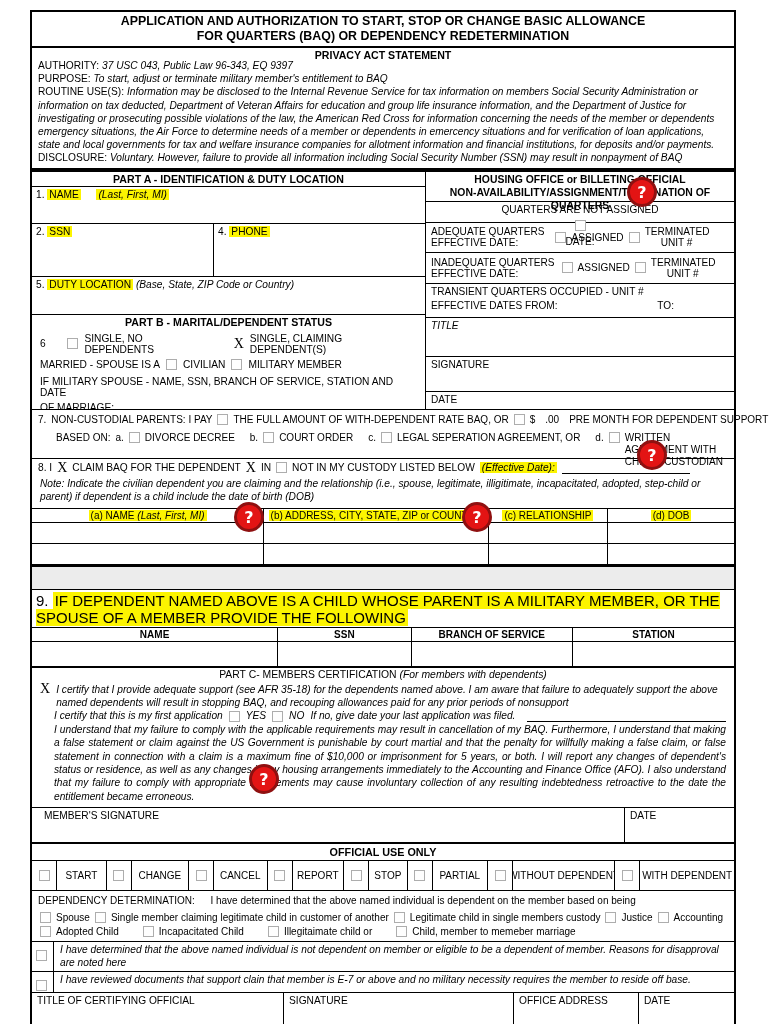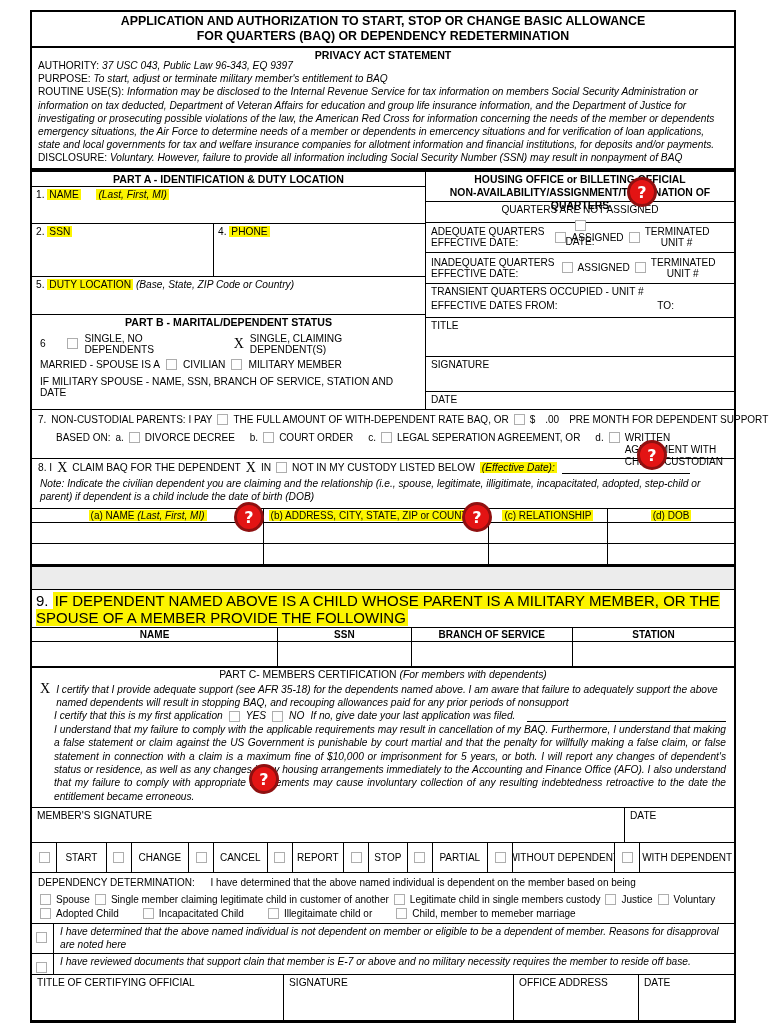--- a/index.html
+++ b/index.html
@@ -66,21 +66,21 @@
   
   .pc-head{border-top:1px solid #000;text-align:center;font-size:10.4px;padding:1px 0;}
   .pc-body{padding:2px 8px 4px 8px;font-size:10.2px;line-height:13.4px;}
   .pc-p1{display:flex;gap:6px;font-style:italic;}
   .pc-ind{padding-left:14px;}
   .yn{display:flex;align-items:center;gap:6px;font-style:italic;}
   .yn .tail-line{flex:1;border-bottom:1px solid #000;height:10px;margin-left:6px;}
   .pc-p2{font-style:italic;text-align:justify;padding-left:14px;}
   
   .sig-row{border-top:1px solid #000;display:flex;height:34px;}
-  .sig-row .sc1{flex:1;padding:2px 5px;font-size:10.2px;}
+  .sig-row .sc1{flex:1;padding:2px 12px;font-size:10.2px;}
   .sig-row .sc2{width:110px;border-left:1px solid #000;padding:2px 5px;font-size:10.2px;box-sizing:border-box;}
   
   .off-head{border-top:2px solid #000;text-align:center;font-weight:bold;font-size:10.8px;padding:2px 0;}
   .off-row{border-top:1px solid #000;display:flex;height:29px;}
   .ocb{width:24px;border-right:1px solid #000;display:flex;align-items:center;justify-content:center;flex:none;}
   .olab{border-right:1px solid #000;display:flex;align-items:center;justify-content:center;
         font-size:10px;overflow:hidden;white-space:nowrap;}
   .off-row .last{border-right:none;}
   
   .dep-block{border-top:1px solid #000;font-size:10px;padding:3px 6px 4px 6px;}
@@ -180,20 +180,21 @@
 
           <div class="pb-row">
             <span>MARRIED -  SPOUSE IS A</span>
             <span class="cb"></span>
             <span>CIVILIAN</span>
             <span class="cb"></span>
             <span>MILITARY MEMBER</span>
           </div>
 
           <div class="pb-row" style="padding-top:6px;">IF MILITARY SPOUSE - NAME, SSN, BRANCH OF SERVICE, STATION AND DATE</div>
+          <div class="pb-row">OF MARRIAGE:</div>
 
         </div>
 
         <div class="col-right">
           <div class="h-head bb">
             <div>HOUSING OFFICE or BILLETING OFFICIAL</div>
             <div>NON-AVAILABILITY/ASSIGNMENT/TERMINATION OF QUARTERS</div>
           </div>
           <div class="h-row bb flexr" style="height:21px;flex-direction:column;">
             <span>QUARTERS ARE NOT ASSIGNED</span>
@@ -226,21 +227,21 @@
               <span class="s2">UNIT #</span>
             </span>
           </div>
           <div class="h-row bb" style="height:34px;">
             <div>TRANSIENT QUARTERS OCCUPIED - UNIT #</div>
             <div class="flexr" style="padding-top:3px;">
               <span>EFFECTIVE DATES FROM:</span>
               <span style="margin-left:auto;margin-right:55px;">TO:</span>
             </div>
           </div>
-          <div class="h-row bb" style="height:39px;">
+          <div class="h-row bb" style="height:39px;font-style:italic;">
             <span>TITLE</span>
           </div>
           <div class="h-row bb" style="height:35px;">
             <span>SIGNATURE</span>
           </div>
           <div class="h-row" style="height:24px;">
             <span>DATE</span>
           </div>
         </div>
       </div>
@@ -378,20 +379,21 @@
 
       <div class="sig-row">
         <div class="sc1">
           <span>MEMBER'S SIGNATURE</span>
         </div>
         <div class="sc2">
           <span>DATE</span>
         </div>
       </div>
 
+      <div class="off-head">OFFICIAL USE ONLY</div>
       <div class="off-row">
         <div class="ocb">
             <span class="cb"></span>
           </div>
         <div class="olab" style="flex:52 0 0;">START</div>
         <div class="ocb">
             <span class="cb"></span>
           </div>
         <div class="olab" style="flex:60 0 0;">CHANGE</div>
         <div class="ocb">
@@ -429,21 +431,21 @@
         <div class="dep-opts">
           <span class="cb"></span>
           <span>Spouse</span>
           <span class="cb"></span>
           <span>Single member claiming legitimate child in customer of another</span>
           <span class="cb"></span>
           <span>Legitimate child in single members custody</span>
           <span class="cb"></span>
           <span>Justice</span>
           <span class="cb"></span>
-          <span>Voluntary</span>
+          <span>Accounting</span>
         </div>
         <div class="dep-opts">
           <span class="cb"></span>
           <span>Adopted Child</span>
           <span class="gap"></span>
           <span class="cb"></span>
           <span>Incapacitated Child</span>
           <span class="gap"></span>
           <span class="cb"></span>
           <span>Illegitaimate child or</span>

